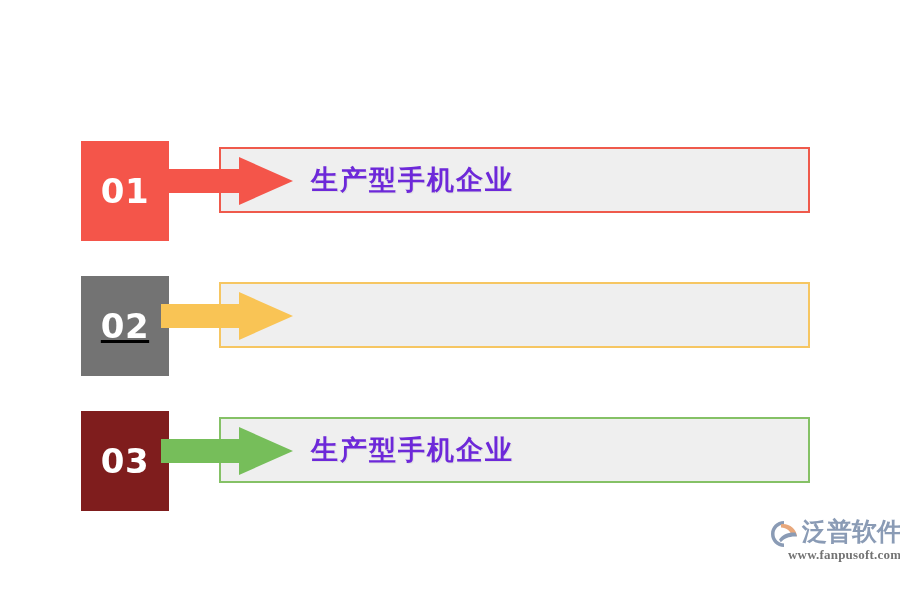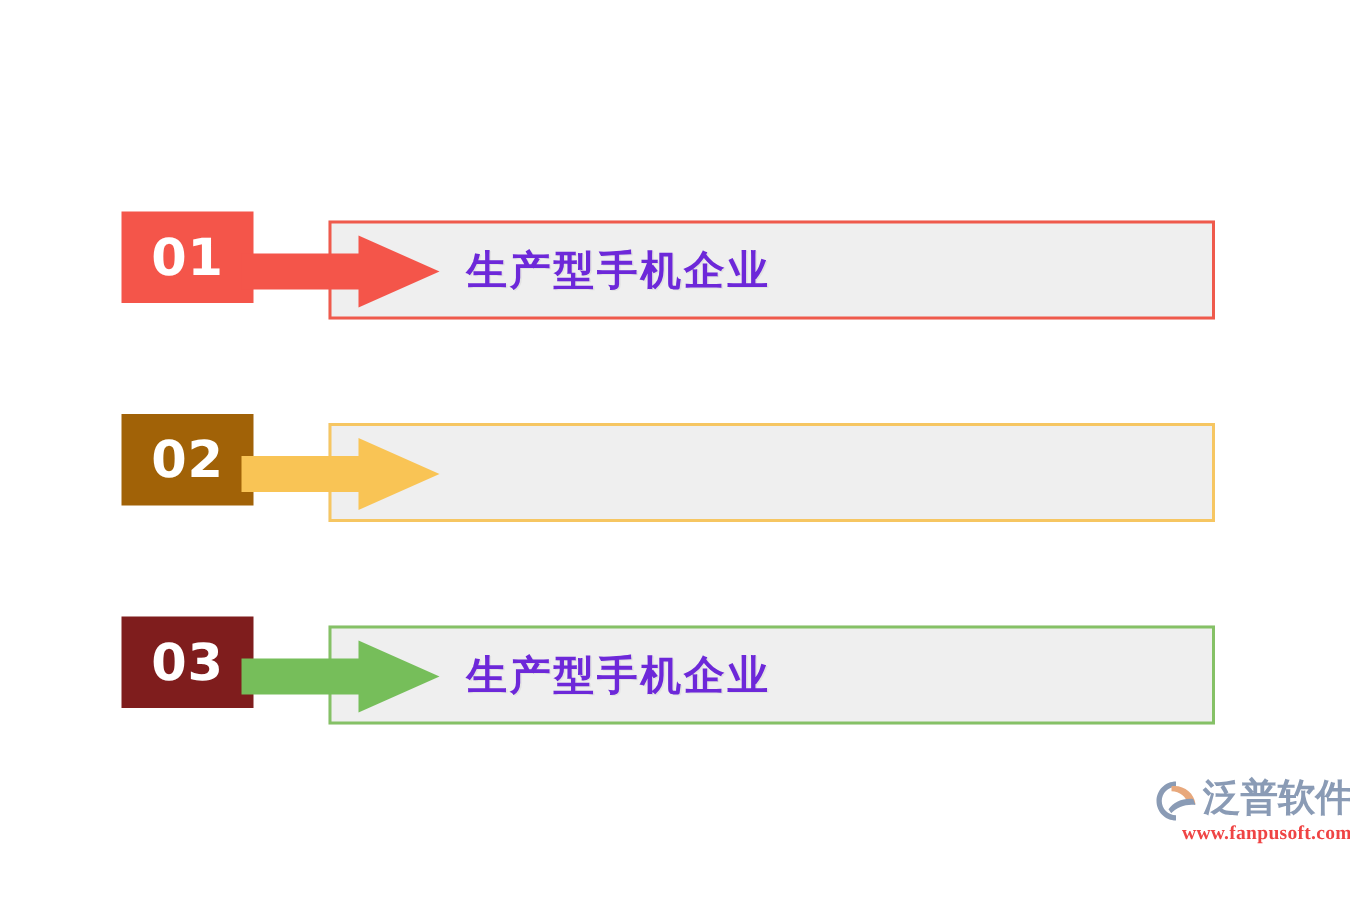--- a/index.html
+++ b/index.html
@@ -46,28 +46,28 @@
   .r1 .panel { border-color: #ef5a4c; }
   .r2 .panel { border-color: #f6c662; }
   .r3 .panel { border-color: #85c166; }
 
   
   .num-block {
     position: absolute;
     left: 0;
     top: 0;
     width: 88px;
-    height: 61px;
+    height: 100px;
     display: flex;
     align-items: center;
     justify-content: center;
     z-index: 3;
   }
   .r1 .num-block { background: #f4554a; }
-  .r2 .num-block { background: #a16207; }
+  .r2 .num-block { background: #737373; text-decoration: underline; }
   .r3 .num-block { background: #7f1d1d; }
 
   .num-text {
     color: #ffffff;
     font-size: 34px;
     font-weight: bold;
     letter-spacing: 0.5px;
     line-height: 1;
     font-family: "DejaVu Sans", "Liberation Sans", sans-serif;
   }
@@ -127,21 +127,21 @@
     line-height: 32px;
     font-family: "DejaVu Sans", "Liberation Sans", sans-serif;
     white-space: nowrap;
   }
   #logo-url {
     position: absolute;
     left: 20px;
     top: 31px;
     font-size: 13px;
     font-weight: bold;
-    color: #ef4444;
+    color: #737373;
     letter-spacing: 0.2px;
     font-family: "Liberation Serif", "DejaVu Serif", serif;
     white-space: nowrap;
   }
 </style>
 </head>
 <body>
 
 <div id="stage">
 

